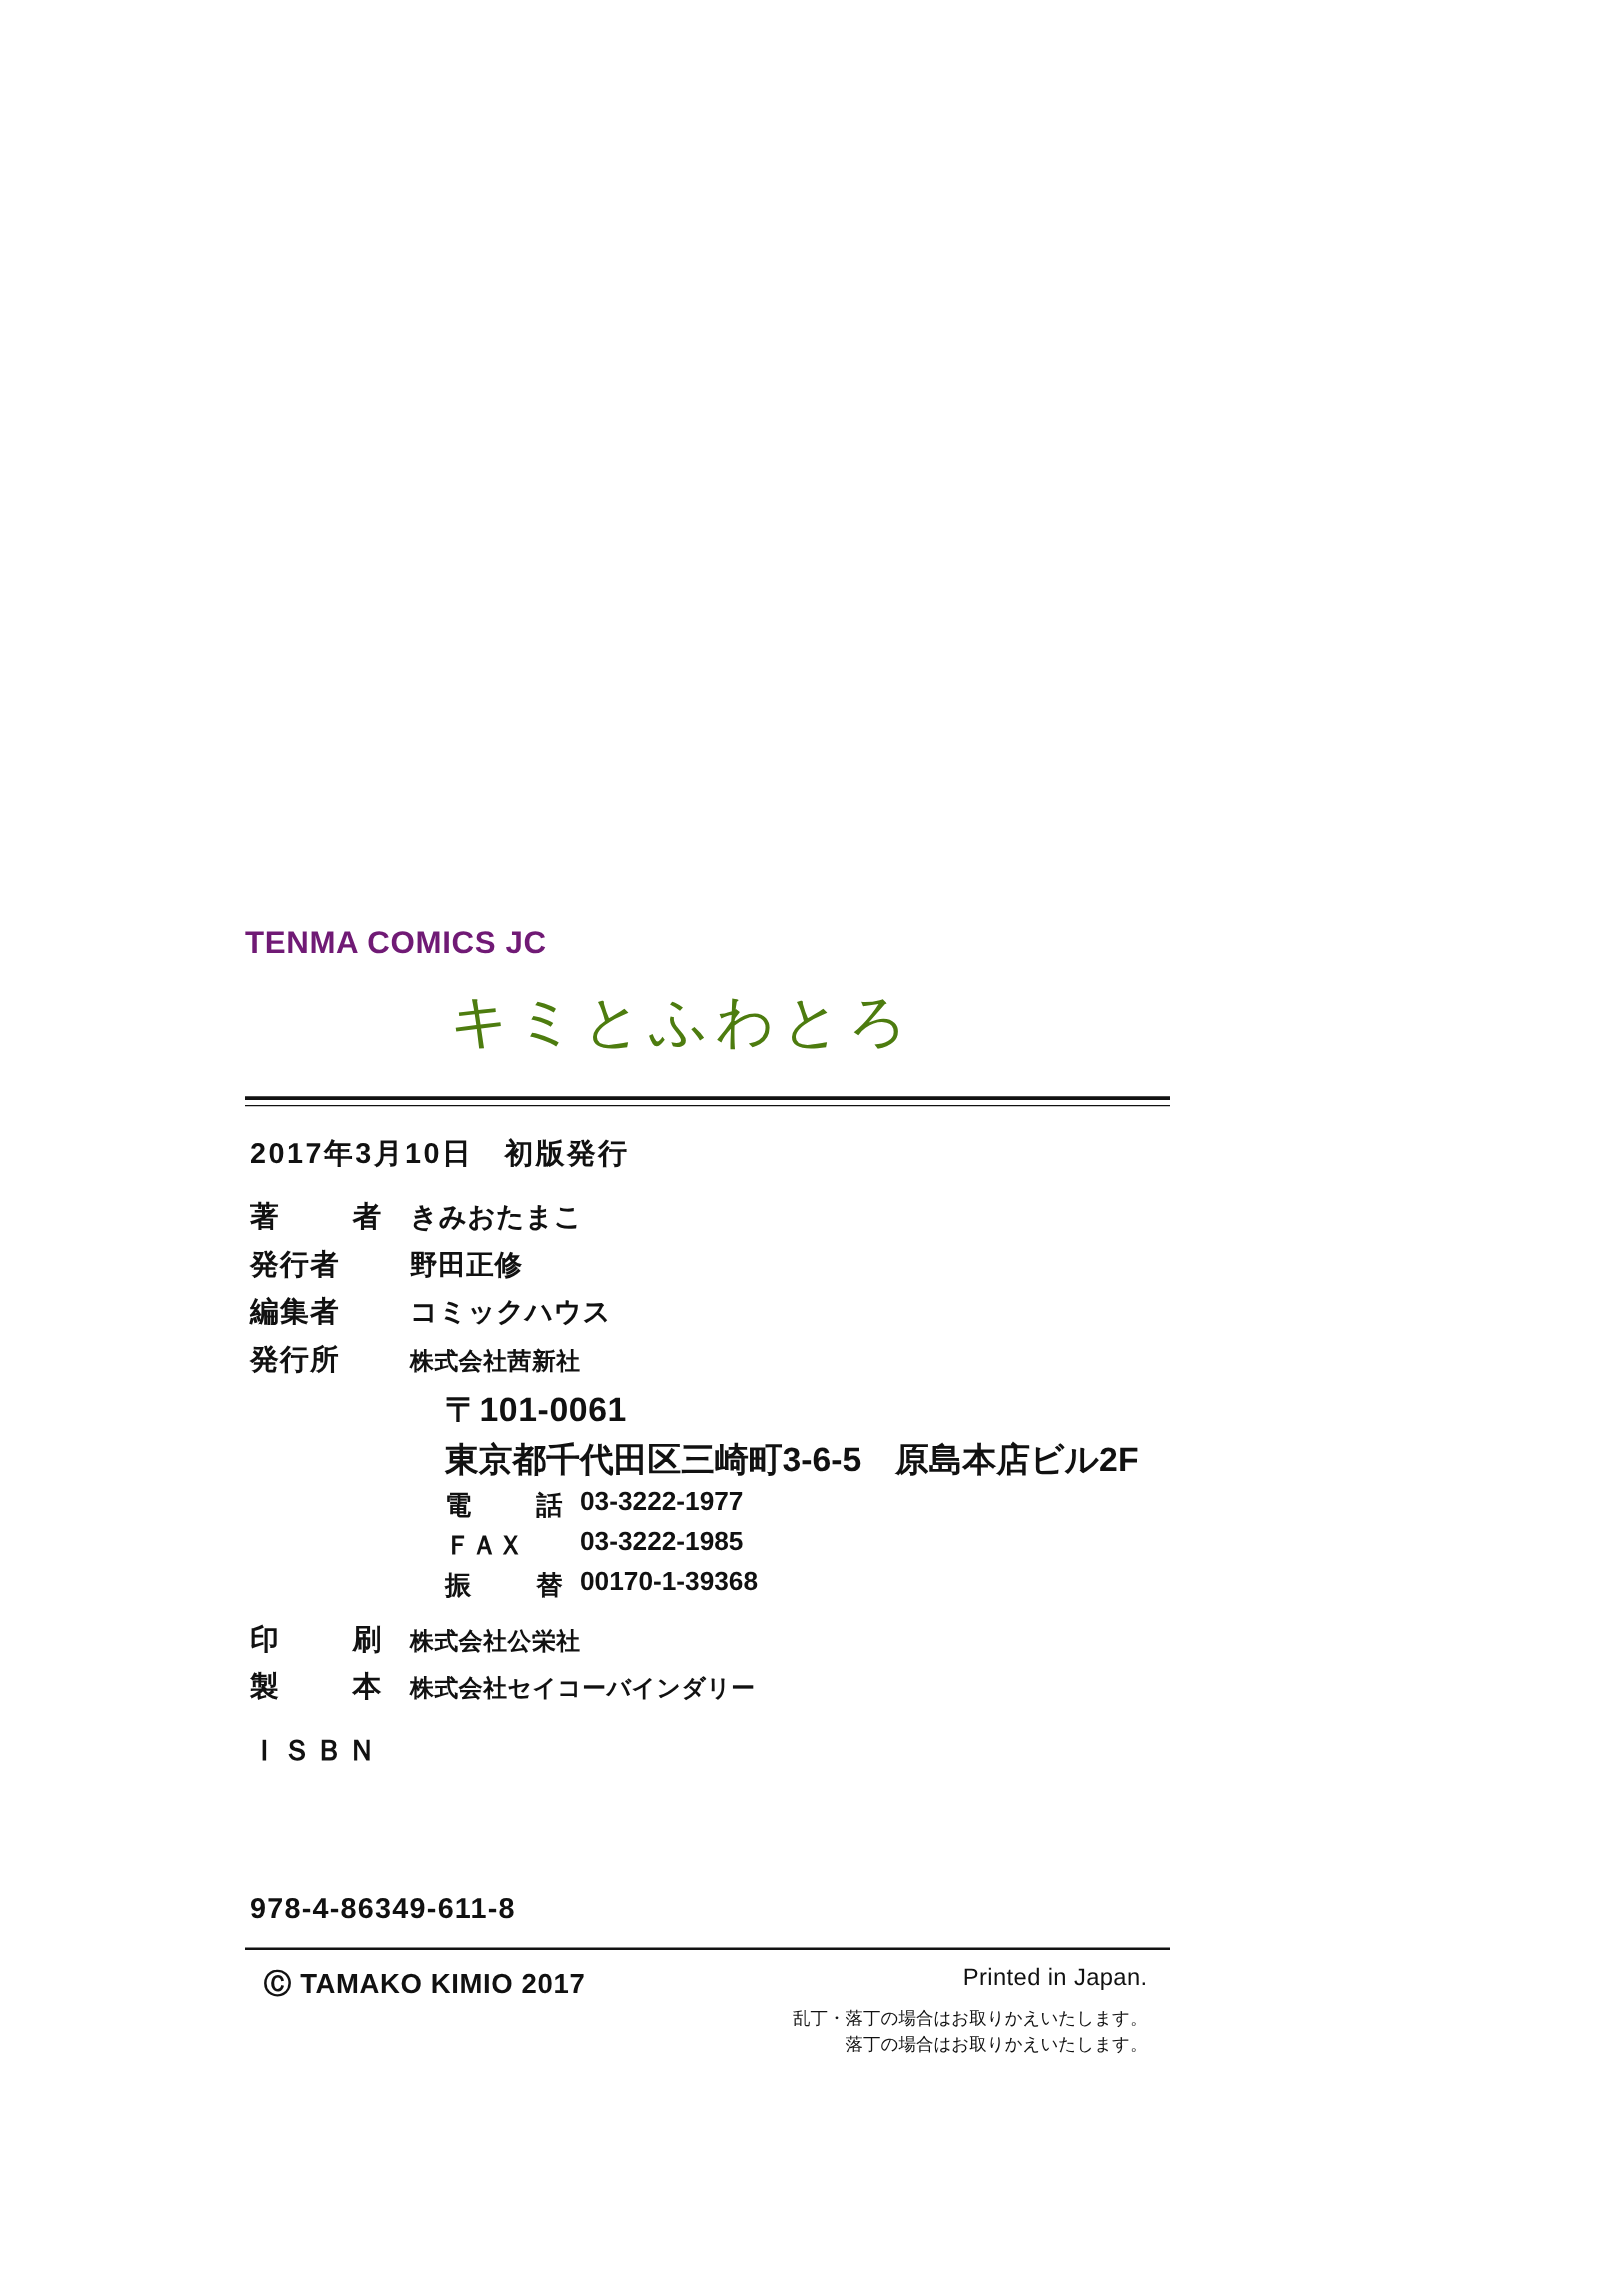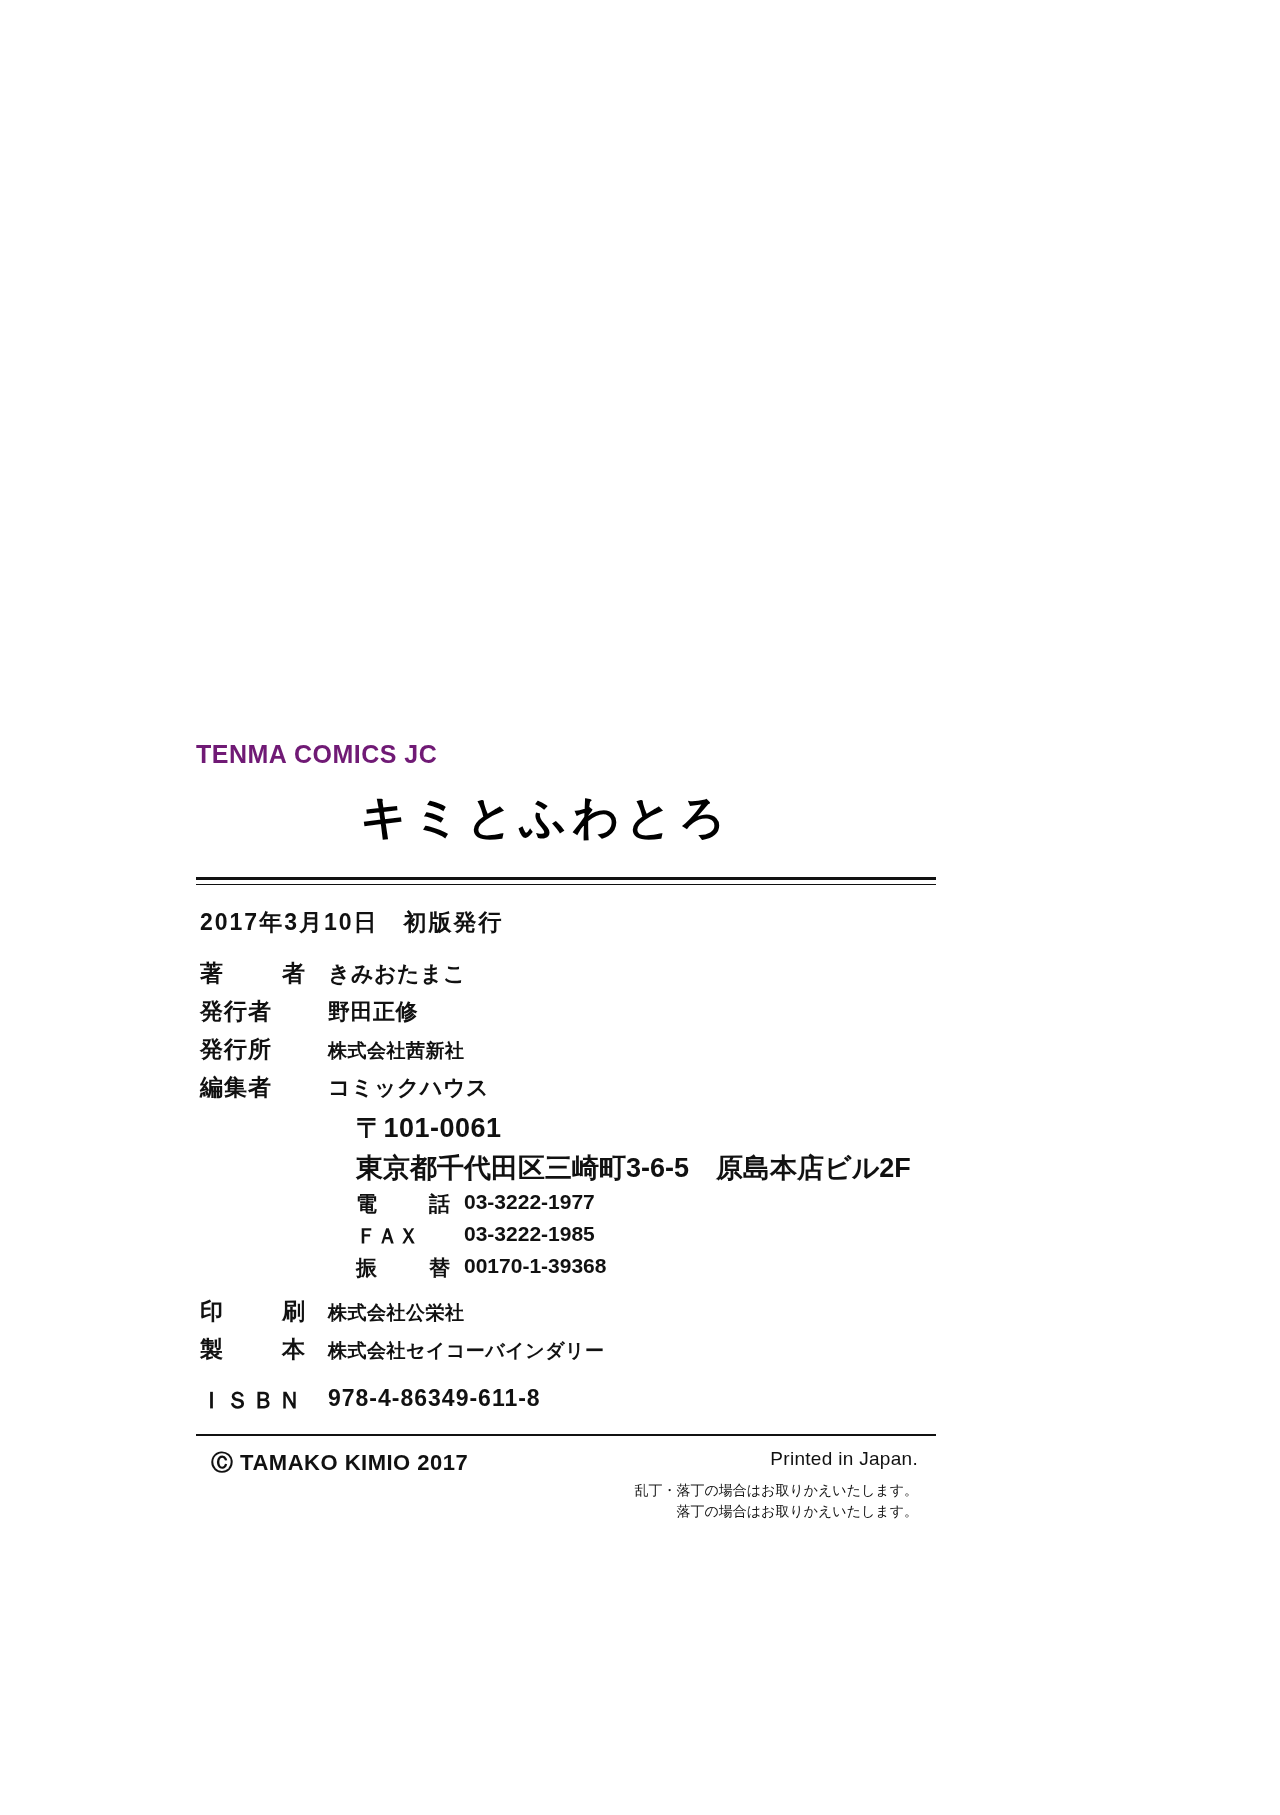--- a/index.html
+++ b/index.html
@@ -26,26 +26,26 @@
   .imprint {
     font-size: 25px;
     font-weight: bold;
     letter-spacing: 0.5px;
     color: #701a75;
     margin: 0 0 18px 0;
   }
 
   .book-title {
     font-size: 46px;
-    font-weight: bold;
+    font-weight: normal;
     letter-spacing: 6px;
     text-align: center;
     margin: 0 0 28px 0;
     padding-right: 40px;
-    color: #000000;
+    color: #4d7c0f;
   }
 
   .rule-double {
     border-top: 3px solid #111;
     border-bottom: 1px solid #111;
     height: 4px;
     margin: 0 0 22px 0;
   }
 
   .rule-single {
@@ -112,20 +112,21 @@
     box-sizing: border-box;
   }
 
   .isbn-row {
     display: flex;
     margin-top: 20px;
     margin-left: 4px;
     font-size: 23px;
     font-weight: bold;
     letter-spacing: 1px;
+    flex-direction: column;
   }
   .isbn-row .k {
     width: 128px;
     flex: 0 0 128px;
     letter-spacing: 3px;
   }
 
   .footer {
     display: flex;
     justify-content: space-between;
@@ -174,27 +175,27 @@
     </div>
     <div class="val">きみおたまこ</div>
   </div>
 
   <div class="row">
     <div class="lbl">発行者</div>
     <div class="val">野田正修</div>
   </div>
 
   <div class="row">
+    <div class="lbl">編集者</div>
+    <div class="val">コミックハウス</div>
+  </div>
+
+  <div class="row">
     <div class="lbl">発行所</div>
     <div class="val small">株式会社茜新社</div>
-  </div>
-
-  <div class="row">
-    <div class="lbl">編集者</div>
-    <div class="val">コミックハウス</div>
   </div>
 
   <div class="indent-line">〒101-0061</div>
   <div class="indent-line tight">東京都千代田区三崎町3-6-5　原島本店ビル2F</div>
 
   <div class="kv-line">
     <div class="k">
       <span>電</span>
       <span>話</span>
     </div>

